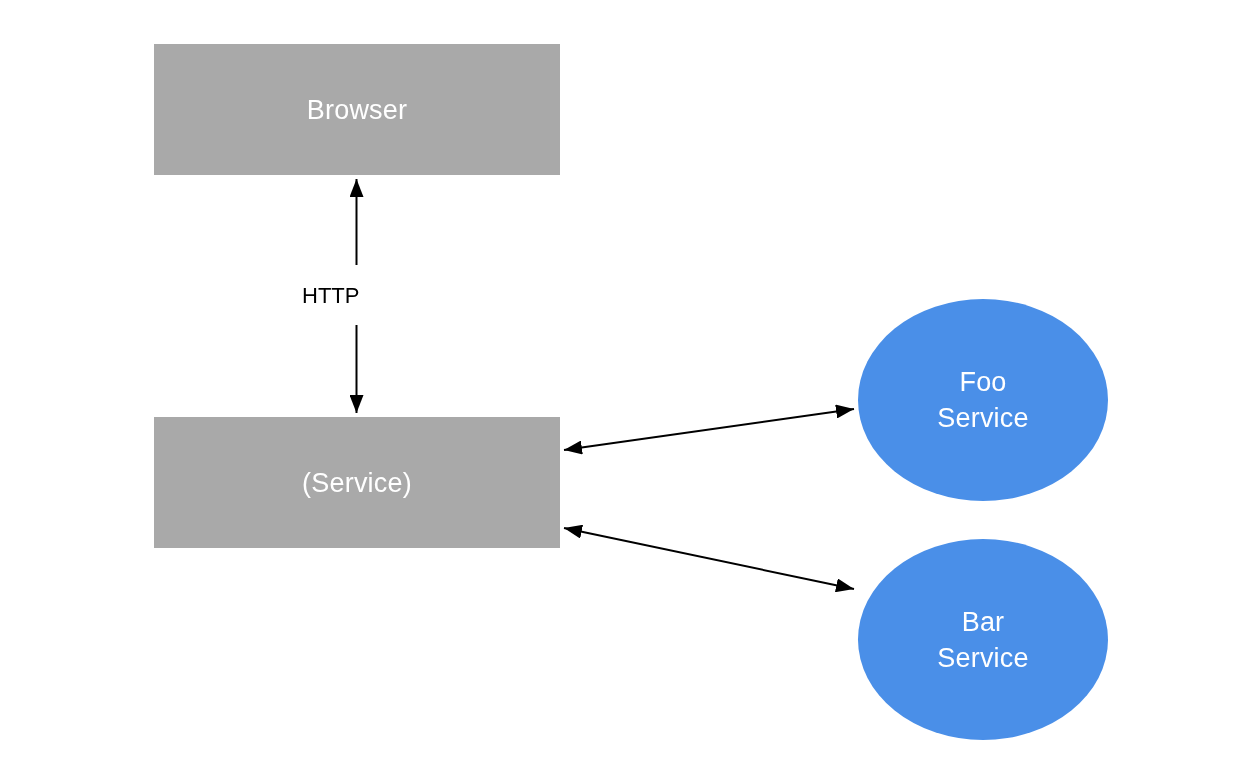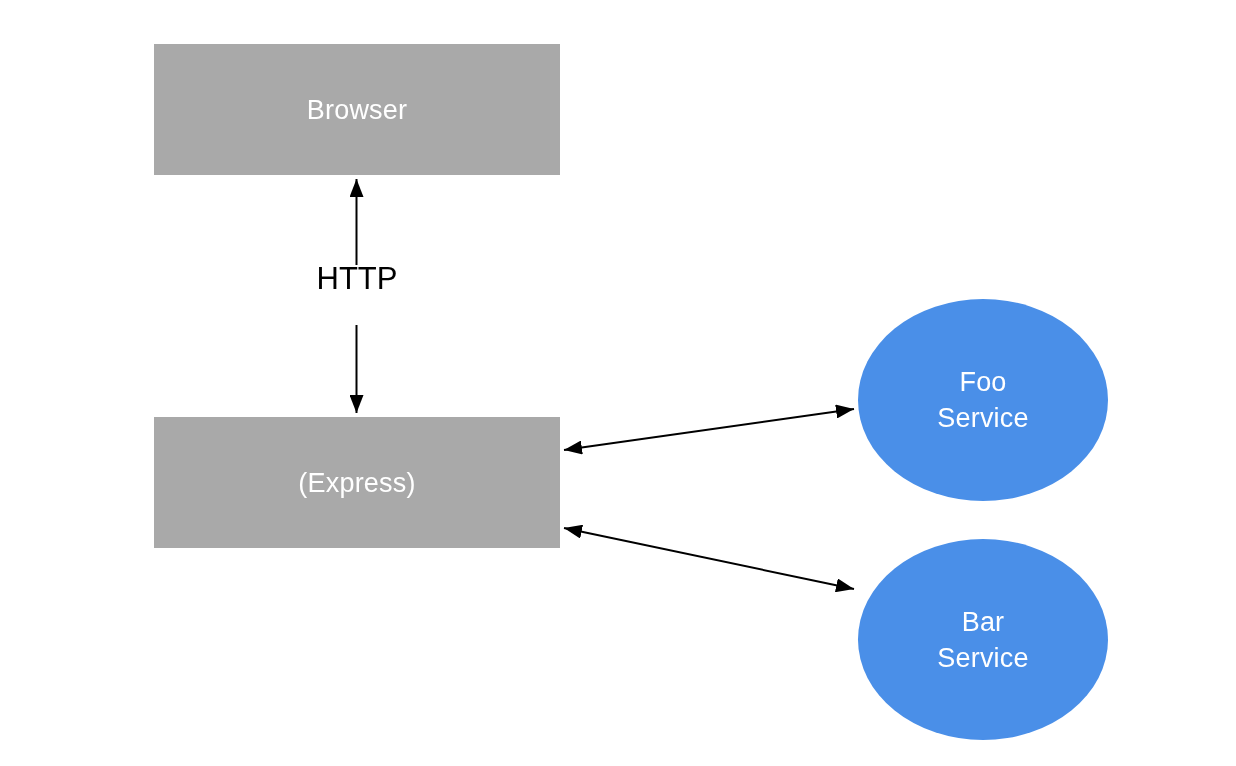--- a/index.html
+++ b/index.html
@@ -51,25 +51,25 @@
     background: var(--ellipse-fill);
     border-radius: 50%;
   }
   #node-browser   { left: 154px; top: 44px;  width: 406px; height: 131px; }
   #node-webserver { left: 154px; top: 417px; width: 406px; height: 131px; }
   #node-foo       { left: 858px; top: 299px; width: 250px; height: 202px; }
   #node-bar       { left: 858px; top: 539px; width: 250px; height: 201px; }
   .edge-label {
     position: absolute;
     left: 302px;
-    top: 260px;
+    top: 277px;
     width: 110px;
-    text-align: center;
+    text-align: left;
     color: var(--edge-label);
-    font-size: 31px;
+    font-size: 22px;
     line-height: 38px;
   }
 </style>
 </head>
 <body>
 
 <div class="canvas">
 
   <svg class="edges" viewBox="0 0 1236 766" xmlns="http://www.w3.org/2000/svg" aria-hidden="true">
     <defs>
@@ -84,21 +84,21 @@
     <line x1="564" y1="450" x2="854" y2="409" marker-start="url(#arrowhead)" marker-end="url(#arrowhead)"></line>
 
     <line x1="564" y1="528" x2="854" y2="589" marker-start="url(#arrowhead)" marker-end="url(#arrowhead)"></line>
   </svg>
 
   <div class="node rect" id="node-browser">
     <span>Browser</span>
   </div>
 
   <div class="node rect" id="node-webserver">
-    <span>(Express)</span>
+    <span>(Service)</span>
   </div>
 
   <div class="node ellipse" id="node-foo">
     <span>Foo</span>
     <span>Service</span>
   </div>
 
   <div class="node ellipse" id="node-bar">
     <span>Bar</span>
     <span>Service</span>

